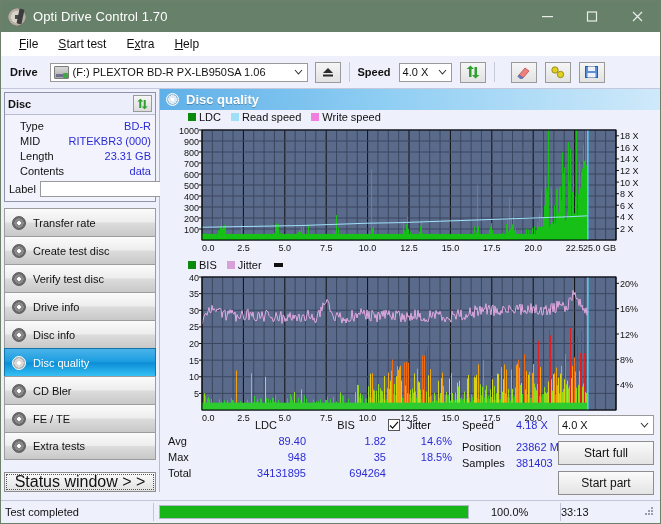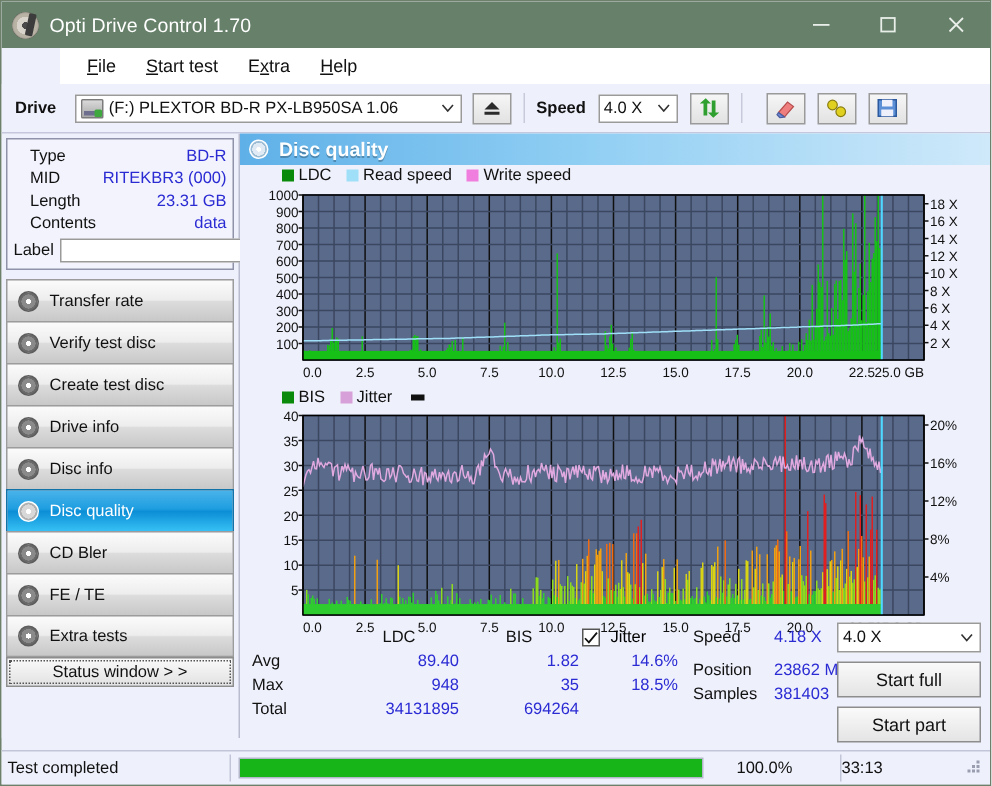--- a/index.html
+++ b/index.html
@@ -62,21 +62,20 @@
   }
   .win-btn svg { display:block; }
 
   
   .menubar {
     height: 23px;
     background: #ffffff;
     display: flex; align-items: center;
     padding-left: 8px;
     border-bottom: 1px solid #ffffff;
-    margin-left: 39px;
   }
   .menu-item {
     font-size: 12px;
     color: #111;
     padding: 2px 10px;
   }
   .menu-item u { text-decoration: underline; }
 
   
   .drivebar {
@@ -210,25 +209,26 @@
     background: radial-gradient(circle at 50% 50%, #ffffff 0 20%, #8a8a8a 21% 55%, #6a6a6a 56% 100%);
     border: 1px solid #5d5d5d;
     box-sizing: border-box;
     flex: none;
   }
   .nav-item.active .nav-ico {
     background: radial-gradient(circle at 50% 50%, #ffffff 0 20%, #d8d8d8 21% 55%, #b0b0b0 56% 100%);
     border-color: #ffffff;
   }
   .status-btn {
+    margin-top: 12px;
     height: 20px;
     border: 1px solid #8d8d8d;
     background: linear-gradient(#fafafa,#e2e2e2);
     display:flex;align-items:center;justify-content:center;
-    font-size: 11px; color:#111;
+    font-size: 16px; color:#111;
     box-sizing:border-box;
     outline: 1px dotted #555; outline-offset: -3px;
   }
 
   
   .right-pane {
     flex: 1;
     background: #eef0fb;
     position: relative;
     box-sizing: border-box;
@@ -413,20 +413,29 @@
         <rect x="4" y="1.5" width="7" height="4.5" fill="#eef0fb"></rect>
         <rect x="3.5" y="8" width="8" height="4.5" fill="#eef0fb"></rect>
       </svg>
     </div>
   </div>
 
   <div class="body-area">
 
     <div class="left-pane">
       <div class="disc-box">
+        <div class="disc-head">
+          <div class="lbl-bold">Disc</div>
+          <div class="small-btn">
+            <svg width="13" height="12" viewBox="0 0 16 14">
+              <path d="M4 12 L4 4 L1.5 4 L5.5 0.5 L9 4 L6.5 4 L6.5 12 Z" fill="#2fa02f"></path>
+              <path d="M12 2 L12 10 L14.5 10 L10.5 13.5 L7 10 L9.5 10 L9.5 2 Z" fill="#2fa02f"></path>
+            </svg>
+          </div>
+        </div>
         <div class="disc-rows">
           <div class="disc-row">
             <span class="k">Type</span>
             <span class="v">BD-R</span>
           </div>
           <div class="disc-row">
             <span class="k">MID</span>
             <span class="v">RITEKBR3 (000)</span>
           </div>
           <div class="disc-row">
@@ -447,25 +456,25 @@
         </div>
       </div>
 
       <div class="navlist">
         <div class="nav-item">
           <span class="nav-ico"></span>
           <span>Transfer rate</span>
         </div>
         <div class="nav-item">
           <span class="nav-ico"></span>
-          <span>Verify test disc</span>
+          <span>Create test disc</span>
         </div>
         <div class="nav-item">
           <span class="nav-ico"></span>
-          <span>Create test disc</span>
+          <span>Verify test disc</span>
         </div>
         <div class="nav-item">
           <span class="nav-ico"></span>
           <span>Drive info</span>
         </div>
         <div class="nav-item">
           <span class="nav-ico"></span>
           <span>Disc info</span>
         </div>
         <div class="nav-item active">

